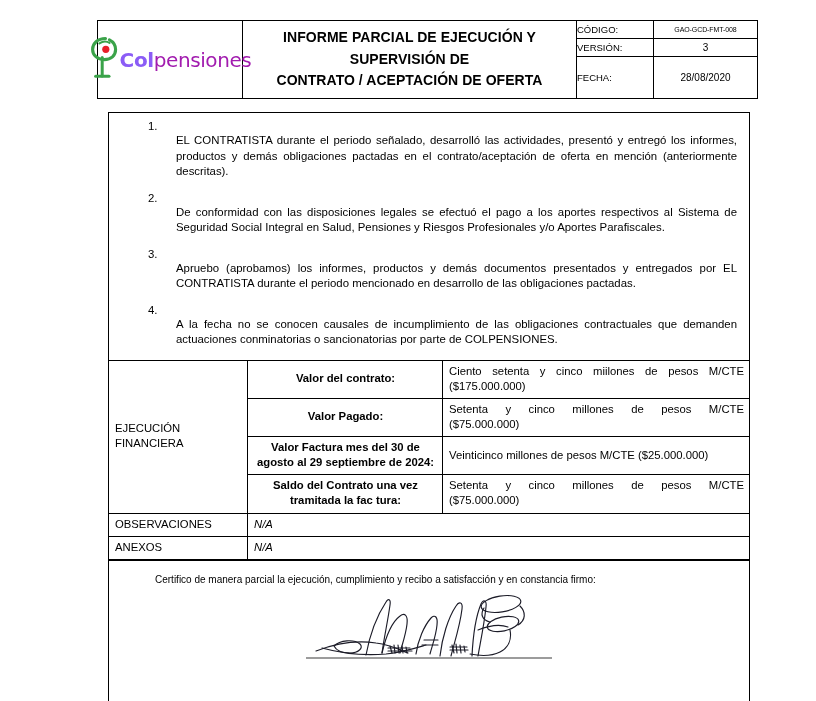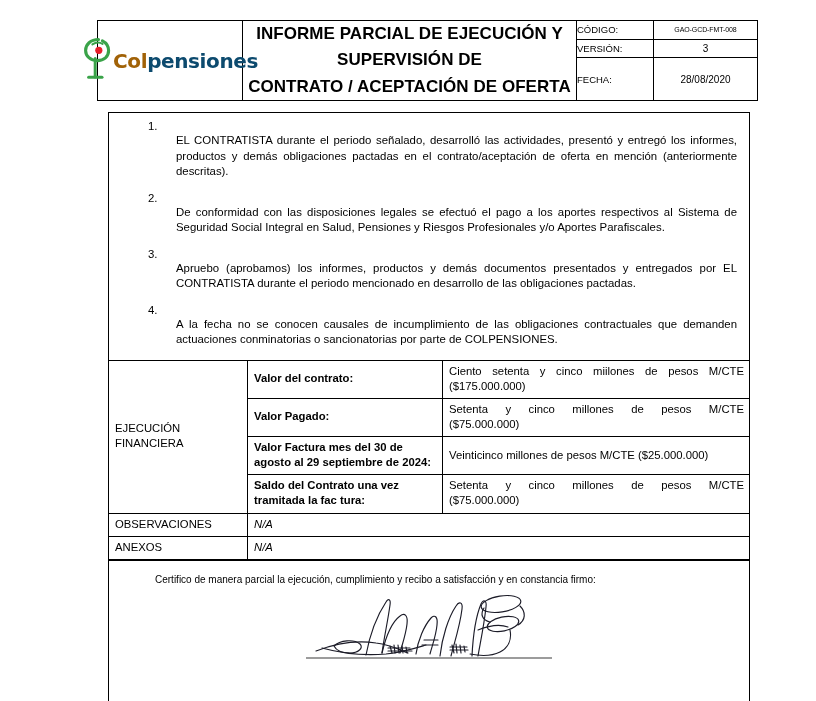--- a/index.html
+++ b/index.html
@@ -47,32 +47,32 @@
     flex: 0 0 auto;
   }
   .logo-text {
     font-family: "DejaVu Sans", sans-serif;
     font-size: 20px;
     letter-spacing: -0.4px;
     line-height: 1;
     white-space: nowrap;
   }
   .logo-text .col {
-    color: #a16207;
+    color: #8b5cf6;
     font-weight: bold;
     text-align: center;
   }
   .logo-text .pensiones {
-    color: #0c4a6e;
+    color: #a21caf;
+    font-weight: normal;
+  }
+  .title-cell {
+    text-align: center;
     font-weight: bold;
-  }
-  .title-cell {
-    text-align: center;
-    font-weight: bold;
-    font-size: 17px;
+    font-size: 14px;
     line-height: 1.55;
     letter-spacing: 0.05px;
     padding: 4px 8px;
   }
   .lbl-cell {
     width: 76px;
     font-size: 9.5px;
     padding: 2px 4px 2px 5px;
     white-space: nowrap;
   }
@@ -145,20 +145,21 @@
   .fin-table td.nb-right { border-right: none; }
   .fin-label-col {
     width: 127px;
     font-size: 10.6px;
     line-height: 1.32;
     vertical-align: middle;
   }
   .fin-key-col {
     width: 183px;
     font-weight: bold;
+    text-align: center;
   }
   .fin-val-col {
     text-align: justify;
     text-justify: inter-word;
   }
   .fin-val-col span.justify-line {
     display: block;
     text-align: justify;
     text-align-last: justify;
   }

